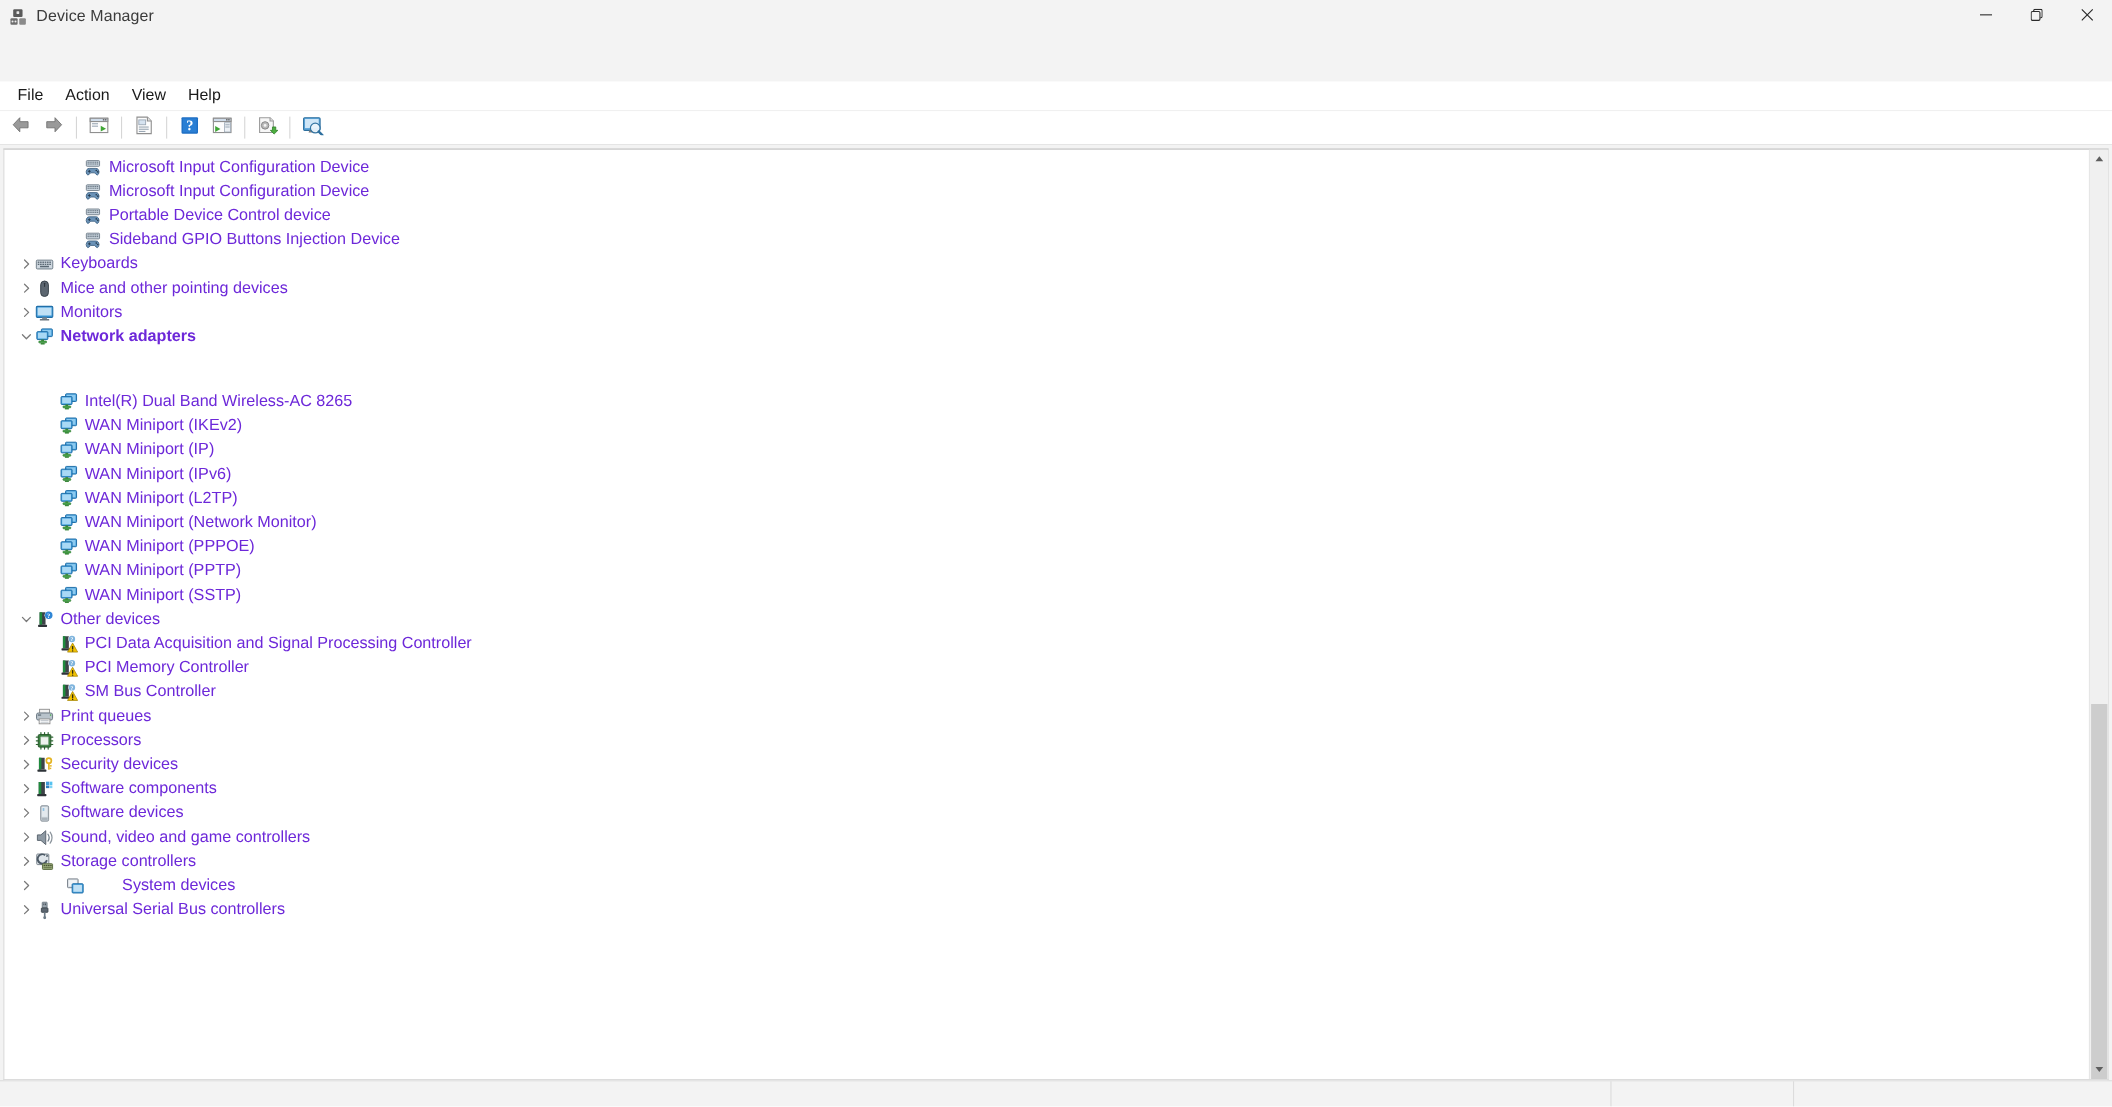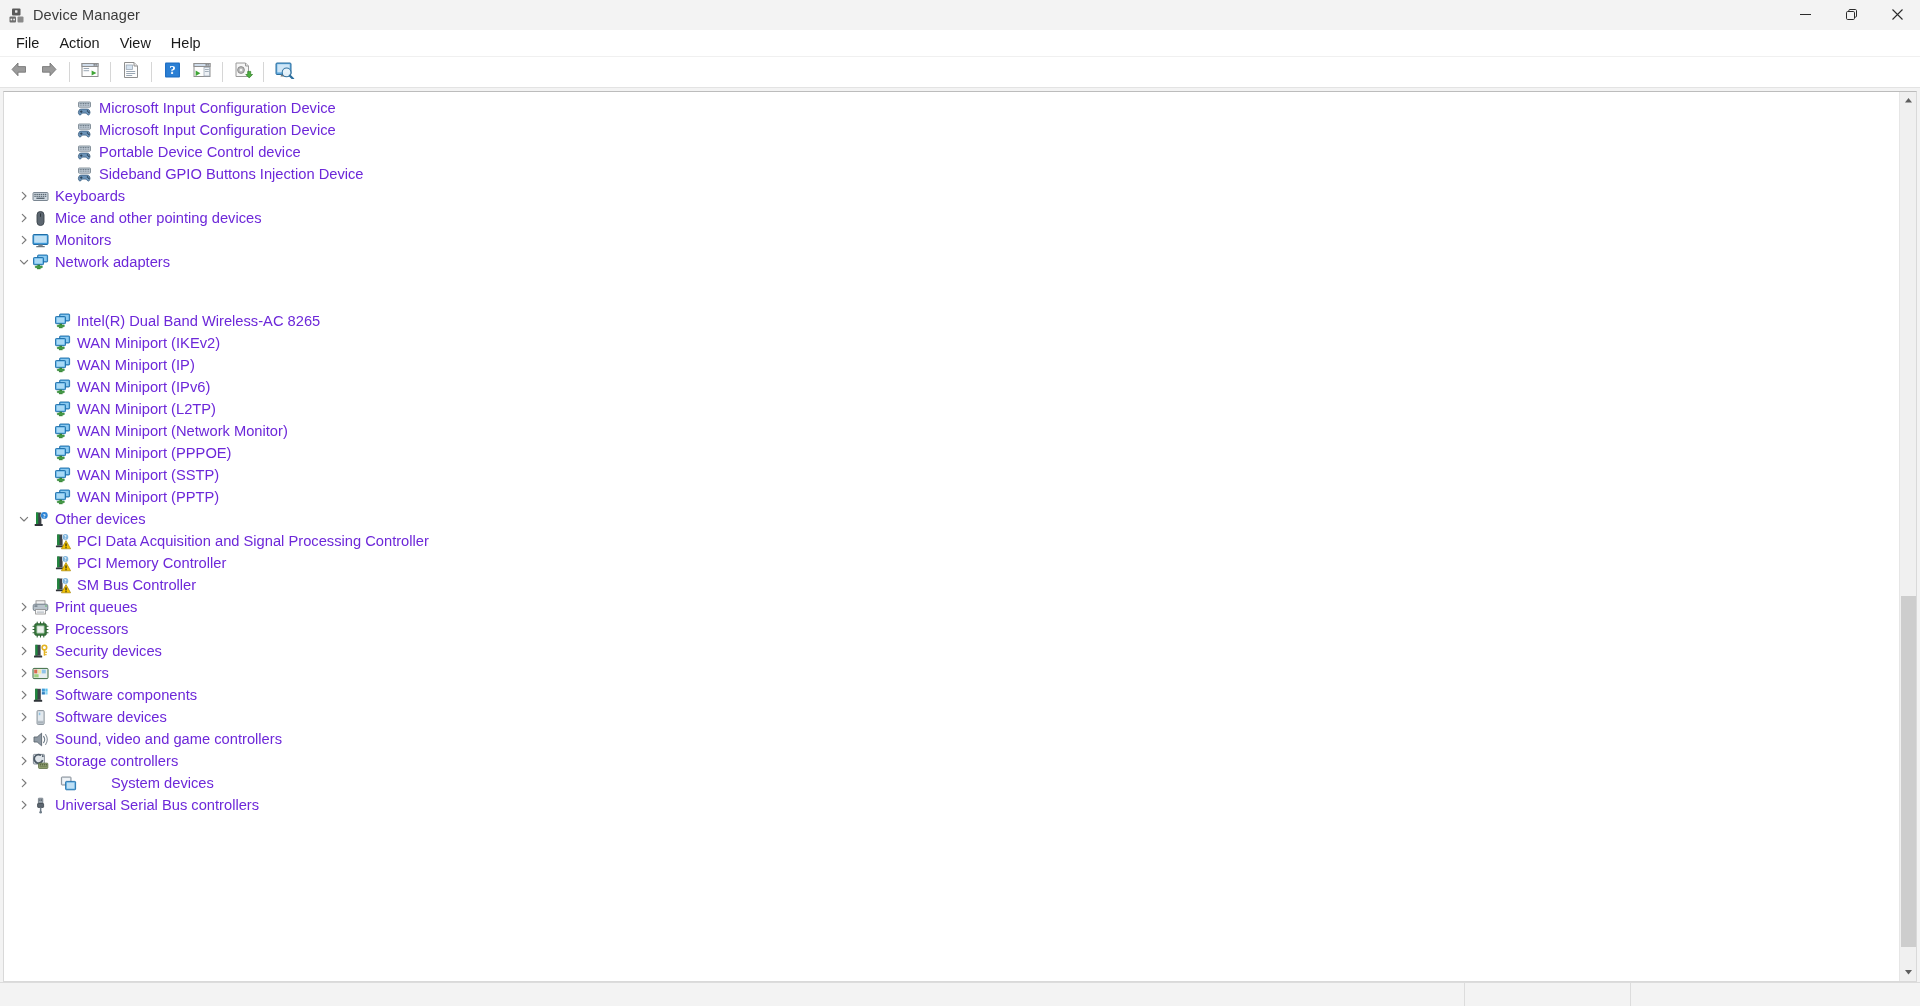--- a/index.html
+++ b/index.html
@@ -46,20 +46,21 @@
   }
   .cap-glyph { display:block; }
 
   
   .menubar {
     height: 27px; min-height: 27px;
     background: #ffffff;
     display: flex; align-items: center;
     padding-left: 6px;
     border-bottom: 1px solid #f0f0f0;
+    margin-top: 44px;
   }
   .menu-item {
     font-size: 14.5px; color: #1a1a1a;
     padding: 3px 10px;
     line-height: 19px;
     cursor: default;
   }
 
   
   .toolbar {
@@ -470,21 +471,21 @@
               </svg>
             </span>
             <span class="row-icon"><svg class="" width="17" height="17" viewBox="0 0 17 17">
     <rect x="1" y="2.5" width="15" height="10" rx="1" fill="#3f9ad8" stroke="#1f6ea8" stroke-width="1"></rect>
     <rect x="2.2" y="3.6" width="12.6" height="7.2" fill="#bfe0f5"></rect>
     <rect x="6.3" y="12.5" width="4.4" height="1.8" fill="#7d8891"></rect>
     <rect x="4.2" y="14.1" width="8.6" height="1.2" rx="0.5" fill="#6a747d"></rect>
   </svg></span>
             <span class="row-label">Monitors</span>
           </div>
-          <div class="row" style="padding-left: 12px;">
+          <div class="row" style="padding-left: 12px; font-weight: bold;">
             <span class="twisty">
               <svg width="10" height="10" viewBox="0 0 10 10">
                 <path fill="none" stroke="#7a7a7a" stroke-width="1.15" stroke-linecap="round" stroke-linejoin="round" d="M1.4 3.3 L5 7 L8.6 3.3"></path>
               </svg>
             </span>
             <span class="row-icon"><svg class="" width="17" height="17" viewBox="0 0 17 17">
     <rect x="5.6" y="1" width="10" height="7" rx="0.8" fill="#4aa3dd" stroke="#1f6ea8" stroke-width="0.9"></rect>
     <rect x="6.6" y="1.9" width="8" height="5.1" fill="#8ccaf0"></rect>
     <rect x="1.5" y="3.5" width="10" height="7.2" rx="0.8" fill="#43a0de" stroke="#1f6ea8" stroke-width="0.9"></rect>
     <rect x="2.5" y="4.4" width="8" height="5.3" fill="#a9d9f5"></rect>
@@ -589,34 +590,34 @@
             <span class="twisty"></span>
             <span class="row-icon"><svg class="" width="17" height="17" viewBox="0 0 17 17">
     <rect x="5.6" y="1" width="10" height="7" rx="0.8" fill="#4aa3dd" stroke="#1f6ea8" stroke-width="0.9"></rect>
     <rect x="6.6" y="1.9" width="8" height="5.1" fill="#8ccaf0"></rect>
     <rect x="1.5" y="3.5" width="10" height="7.2" rx="0.8" fill="#43a0de" stroke="#1f6ea8" stroke-width="0.9"></rect>
     <rect x="2.5" y="4.4" width="8" height="5.3" fill="#a9d9f5"></rect>
     <rect x="5.4" y="10.7" width="2.6" height="1.5" fill="#3b8a3b"></rect>
     <rect x="3.3" y="12.1" width="7" height="1.6" rx="0.5" fill="#4caf50" stroke="#2f7d32" stroke-width="0.7"></rect>
     <rect x="5" y="13.7" width="3.6" height="1.5" fill="#3b8a3b"></rect>
   </svg></span>
+            <span class="row-label">WAN Miniport (PPTP)</span>
+          </div>
+          <div class="row" style="padding-left: 34px;">
+            <span class="twisty"></span>
+            <span class="row-icon"><svg class="" width="17" height="17" viewBox="0 0 17 17">
+    <rect x="5.6" y="1" width="10" height="7" rx="0.8" fill="#4aa3dd" stroke="#1f6ea8" stroke-width="0.9"></rect>
+    <rect x="6.6" y="1.9" width="8" height="5.1" fill="#8ccaf0"></rect>
+    <rect x="1.5" y="3.5" width="10" height="7.2" rx="0.8" fill="#43a0de" stroke="#1f6ea8" stroke-width="0.9"></rect>
+    <rect x="2.5" y="4.4" width="8" height="5.3" fill="#a9d9f5"></rect>
+    <rect x="5.4" y="10.7" width="2.6" height="1.5" fill="#3b8a3b"></rect>
+    <rect x="3.3" y="12.1" width="7" height="1.6" rx="0.5" fill="#4caf50" stroke="#2f7d32" stroke-width="0.7"></rect>
+    <rect x="5" y="13.7" width="3.6" height="1.5" fill="#3b8a3b"></rect>
+  </svg></span>
             <span class="row-label">WAN Miniport (SSTP)</span>
-          </div>
-          <div class="row" style="padding-left: 34px;">
-            <span class="twisty"></span>
-            <span class="row-icon"><svg class="" width="17" height="17" viewBox="0 0 17 17">
-    <rect x="5.6" y="1" width="10" height="7" rx="0.8" fill="#4aa3dd" stroke="#1f6ea8" stroke-width="0.9"></rect>
-    <rect x="6.6" y="1.9" width="8" height="5.1" fill="#8ccaf0"></rect>
-    <rect x="1.5" y="3.5" width="10" height="7.2" rx="0.8" fill="#43a0de" stroke="#1f6ea8" stroke-width="0.9"></rect>
-    <rect x="2.5" y="4.4" width="8" height="5.3" fill="#a9d9f5"></rect>
-    <rect x="5.4" y="10.7" width="2.6" height="1.5" fill="#3b8a3b"></rect>
-    <rect x="3.3" y="12.1" width="7" height="1.6" rx="0.5" fill="#4caf50" stroke="#2f7d32" stroke-width="0.7"></rect>
-    <rect x="5" y="13.7" width="3.6" height="1.5" fill="#3b8a3b"></rect>
-  </svg></span>
-            <span class="row-label">WAN Miniport (PPTP)</span>
           </div>
           <div class="row" style="padding-left: 12px;">
             <span class="twisty">
               <svg width="10" height="10" viewBox="0 0 10 10">
                 <path fill="none" stroke="#7a7a7a" stroke-width="1.15" stroke-linecap="round" stroke-linejoin="round" d="M1.4 3.3 L5 7 L8.6 3.3"></path>
               </svg>
             </span>
             <span class="row-icon"><svg class="" width="17" height="17" viewBox="0 0 17 17">
     <path d="M4 1.5 H9.4 V13 H4 Z" fill="#3d4248"></path>
     <path d="M4 1.5 H6.3 V13 H4 Z" fill="#1f8a3d"></path>
@@ -721,36 +722,20 @@
             <span class="row-icon"><svg class="" width="17" height="17" viewBox="0 0 17 17">
     <path d="M3.4 1.8 H8.6 V12.6 H3.4 Z" fill="#3d4248"></path>
     <path d="M3.4 1.8 H5.6 V12.6 H3.4 Z" fill="#1f8a3d"></path>
     <rect x="2" y="12.6" width="8.2" height="1.9" rx="0.6" fill="#2e3338"></rect>
     <circle cx="12.4" cy="4.6" r="2.3" fill="none" stroke="#e4b423" stroke-width="1.6"></circle>
     <rect x="11.7" y="6.3" width="1.45" height="6.4" fill="#e4b423"></rect>
     <rect x="13.1" y="8.6" width="1.9" height="1.3" fill="#e4b423"></rect>
     <rect x="13.1" y="10.9" width="1.5" height="1.3" fill="#e4b423"></rect>
   </svg></span>
             <span class="row-label">Security devices</span>
-          </div>
-          <div class="row" style="padding-left: 12px;">
-            <span class="twisty">
-              <svg width="10" height="10" viewBox="0 0 10 10">
-                <path fill="none" stroke="#7a7a7a" stroke-width="1.15" stroke-linecap="round" stroke-linejoin="round" d="M3.3 1.4 L7 5 L3.3 8.6"></path>
-              </svg>
-            </span>
-            <span class="row-icon"><svg class="" width="17" height="17" viewBox="0 0 17 17">
-    <rect x="1" y="3.4" width="15" height="10.2" rx="1" fill="#e9efe9" stroke="#3d6b42" stroke-width="1"></rect>
-    <rect x="2.2" y="4.6" width="3.1" height="3.8" fill="#d86a4f"></rect>
-    <rect x="6" y="4.6" width="3.1" height="3.8" fill="#f0e9a8"></rect>
-    <rect x="9.8" y="4.6" width="4" height="3.8" fill="#8fc3e8"></rect>
-    <rect x="2.2" y="9.2" width="4.4" height="3.2" fill="#9fd27f"></rect>
-    <rect x="7.3" y="9.2" width="6.5" height="3.2" fill="#e7eef3"></rect>
-  </svg></span>
-            <span class="row-label">Sensors</span>
           </div>
           <div class="row" style="padding-left: 12px;">
             <span class="twisty">
               <svg width="10" height="10" viewBox="0 0 10 10">
                 <path fill="none" stroke="#7a7a7a" stroke-width="1.15" stroke-linecap="round" stroke-linejoin="round" d="M3.3 1.4 L7 5 L3.3 8.6"></path>
               </svg>
             </span>
             <span class="row-icon"><svg class="" width="17" height="17" viewBox="0 0 17 17">
     <path d="M3.2 1.8 H8.8 V12.8 H3.2 Z" fill="#3d4248"></path>
     <path d="M3.2 1.8 H5.5 V12.8 H3.2 Z" fill="#1f8a3d"></path>

